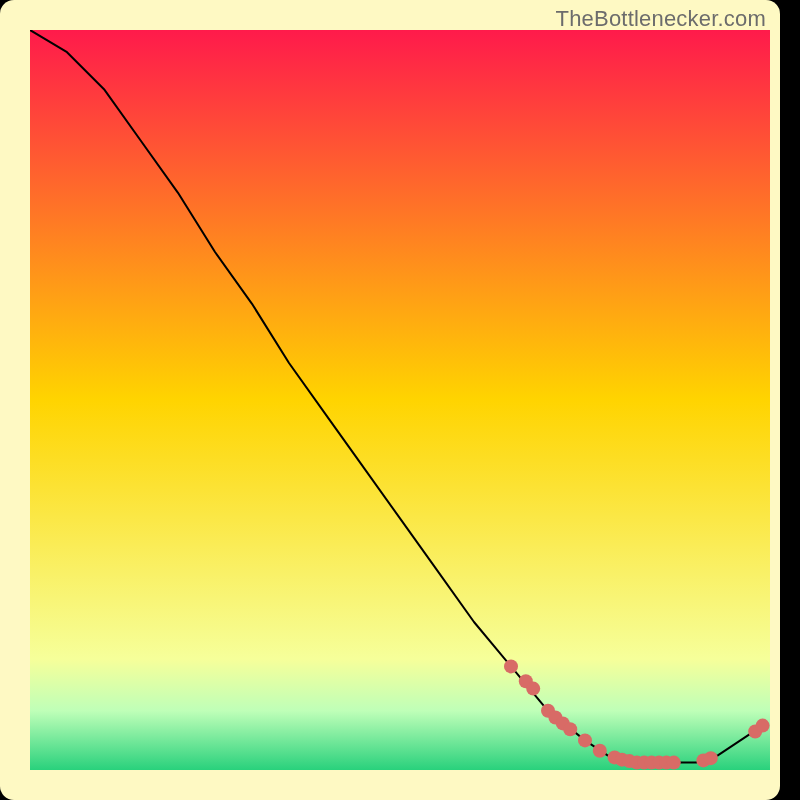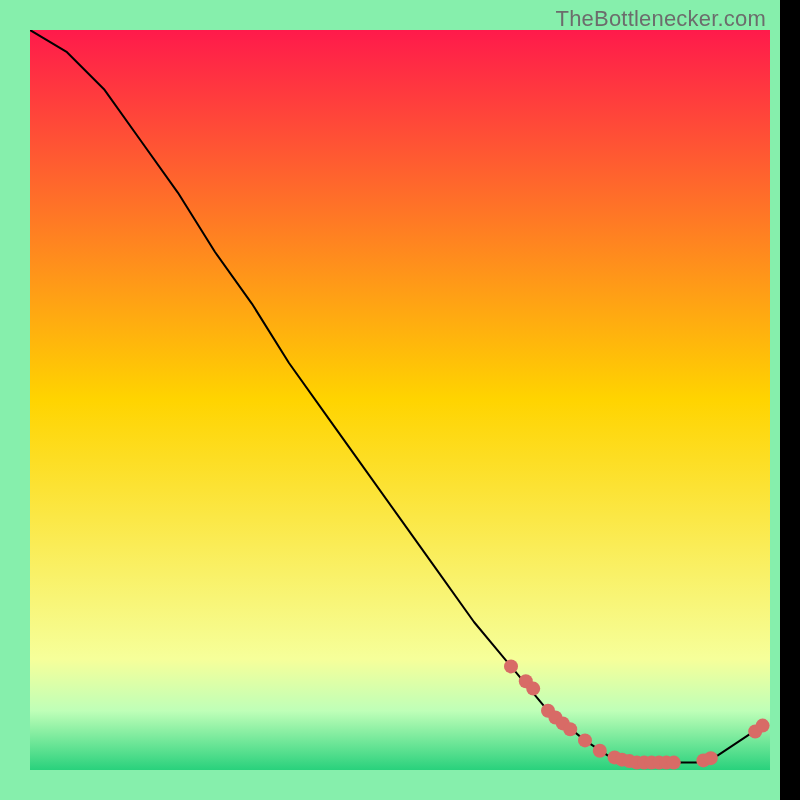--- a/index.html
+++ b/index.html
@@ -8,21 +8,22 @@
     width: 800px;
     height: 800px;
     background: #000;
     font-family: Arial, Helvetica, sans-serif;
     overflow: hidden;
   }
   .frame {
     position: relative;
     width: 780px;
     height: 800px;
-    background: #86efac;
+    background: #fef9c3;
+    border-radius: 14px;
   }
   .watermark {
     position: absolute;
     top: 6px;
     right: 14px;
     color: #6c6c6c;
     font-size: 22px;
     font-weight: 500;
     letter-spacing: 0.2px;
     user-select: none;

